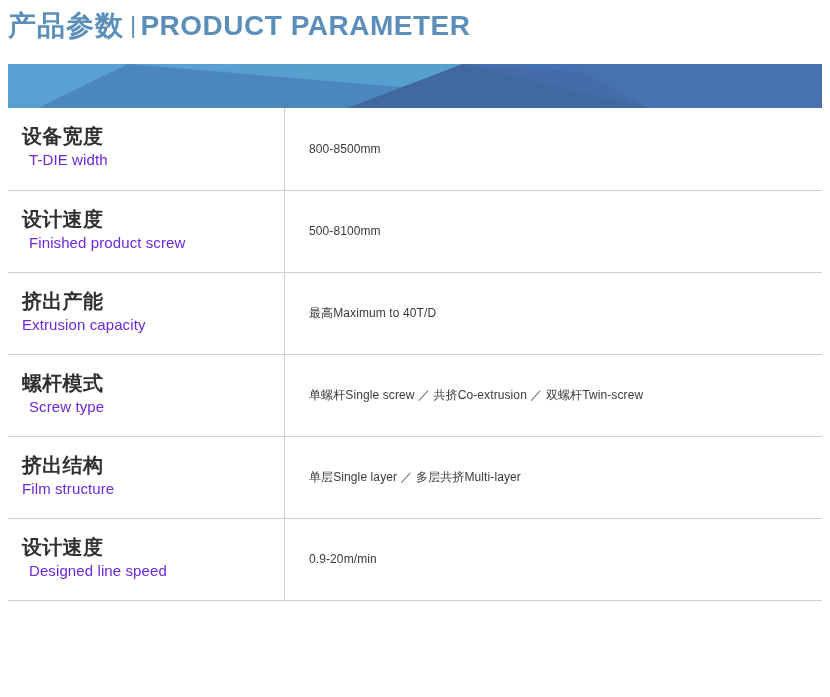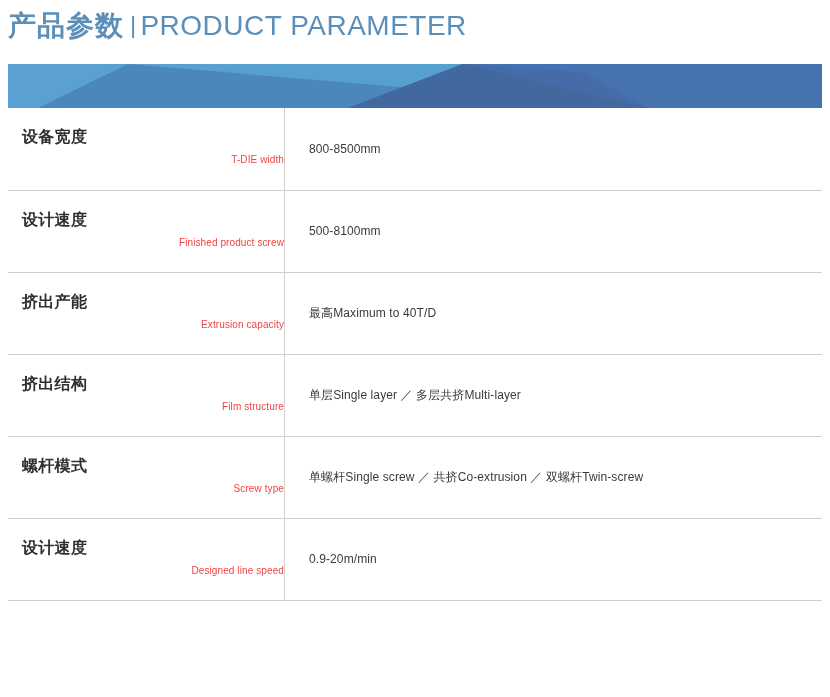--- a/index.html
+++ b/index.html
@@ -32,21 +32,21 @@
     letter-spacing: 1px;
   }
   .page-title .sep {
     font-weight: 400;
     padding: 0 4px 0 6px;
     font-size: 24px;
     position: relative;
     top: -2px;
   }
   .page-title .en {
-    font-weight: 400;
+    font-weight: 700;
     letter-spacing: 0.5px;
   }
 
   
   .banner {
     position: absolute;
     left: 8px;
     top: 64px;
     width: 814px;
     height: 44px;
@@ -78,33 +78,32 @@
   }
   .param-table td.label-cell {
     width: 262px;
     border-right: 1px solid #cfcfcf;
     padding-left: 14px;
   }
   .param-table td.value-cell {
     padding-left: 24px;
   }
   .label-cn {
-    font-size: 16px;
+    font-size: 20px;
     line-height: 23px;
     color: #2f2f2f;
     font-weight: 700;
     letter-spacing: 0.3px;
   }
   .label-en {
-    font-size: 10px;
+    font-size: 15px;
     line-height: 24px;
-    color: #ef4444;
+    color: #6d28d9;
     font-weight: 400;
     letter-spacing: 0.1px;
-    text-align: right;
   }
   .label-en.indent {
     padding-left: 7px;
   }
   .value-text {
     font-size: 12px;
     line-height: 22px;
     color: #3a3a3a;
     font-weight: 400;
     letter-spacing: 0.1px;
@@ -174,38 +173,38 @@
       <td class="label-cell">
         <div class="label-cn">挤出产能</div>
         <div class="label-en">Extrusion capacity</div>
       </td>
       <td class="value-cell">
         <div class="value-text">最高Maximum to 40T/D</div>
       </td>
     </tr>
     <tr>
       <td class="label-cell">
+        <div class="label-cn">螺杆模式</div>
+        <div class="label-en indent">Screw type</div>
+      </td>
+      <td class="value-cell">
+        <div class="value-text">单螺杆Single screw ／ 共挤Co-extrusion ／ 双螺杆Twin-screw</div>
+      </td>
+    </tr>
+    <tr>
+      <td class="label-cell">
         <div class="label-cn">挤出结构</div>
         <div class="label-en">Film structure</div>
       </td>
       <td class="value-cell">
         <div class="value-text">单层Single layer ／ 多层共挤Multi-layer</div>
       </td>
     </tr>
     <tr>
       <td class="label-cell">
-        <div class="label-cn">螺杆模式</div>
-        <div class="label-en indent">Screw type</div>
-      </td>
-      <td class="value-cell">
-        <div class="value-text">单螺杆Single screw ／ 共挤Co-extrusion ／ 双螺杆Twin-screw</div>
-      </td>
-    </tr>
-    <tr>
-      <td class="label-cell">
         <div class="label-cn">设计速度</div>
         <div class="label-en indent">Designed line speed</div>
       </td>
       <td class="value-cell">
         <div class="value-text">0.9-20m/min</div>
       </td>
     </tr>
   </tbody>
 </table>
 

